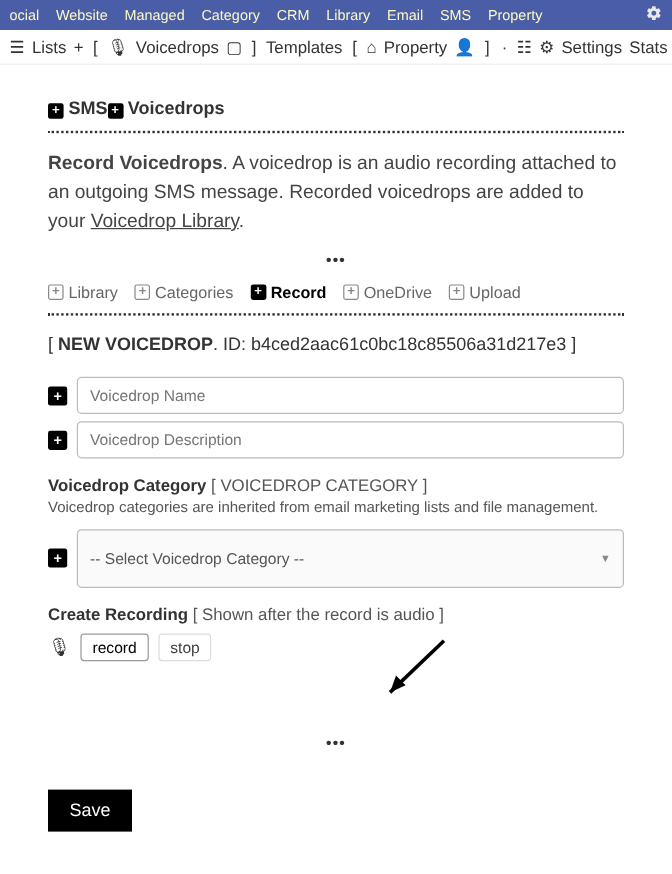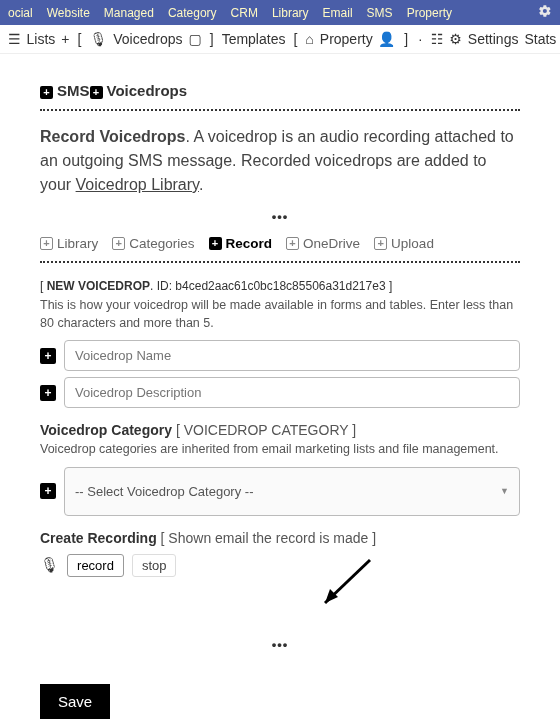--- a/index.html
+++ b/index.html
@@ -76,21 +76,21 @@
     .para .link { text-decoration: underline; color: #444; cursor: pointer; }
     .center { text-align: center; margin: 12px 0; font-weight: bold; letter-spacing: 1px; }
     .tab-row {
       display: flex;
       gap: 14px;
       font-size: 13.5px;
       margin: 6px 0;
     }
     .tab-row .tab { cursor: pointer; display: inline-flex; align-items: center; color: #666; }
     .tab-row .tab.active { color: #000; font-weight: bold; }
-    .bracket-line { font-size: 12px; margin: 16px 0 4px 0; }
+    .bracket-line { font-size: 15px; margin: 16px 0 18px 0; }
     .bracket-line b { font-weight: bold; }
     .section-title { font-size: 14px; margin: 14px 0 2px 0; }
     .section-title b { font-weight: bold; }
     .bracket { color: #555; }
     .help { font-size: 12.5px; color: #555; margin: 3px 0 8px 0; line-height: 1.4; }
     .input-row { display: flex; align-items: center; gap: 8px; margin: 6px 0; }
     .input-row .plus-btn {
       width: 16px; height: 16px; background: #000; color: #fff;
       display: inline-flex; align-items: center; justify-content: center;
       font-size: 12px; border-radius: 2px; cursor: pointer; font-weight: bold;
@@ -222,21 +222,20 @@
       </span>
   </div>
   <hr class="dotted">
 
   
   <div class="bracket-line">
     [ <b>NEW VOICEDROP</b><span>. ID: </span><span>b4ced2aac61c0bc18c85506a31d217e3</span> ]
   </div>
 
   
-  <div class="help">This is how your voicedrop will be made available in forms and tables. Enter less than 80 characters and more than 5.</div>
   <div class="input-row">
     <span class="plus-btn">+</span>
     <input class="txt-input" placeholder="Voicedrop Name" style="">
   </div>
   <div class="input-row">
     <span class="plus-btn">+</span>
     <input class="txt-input" placeholder="Voicedrop Description" style="">
   </div>
 
   
@@ -249,21 +248,21 @@
     <span class="plus-btn">+</span>
     <div class="select">
       <span>-- Select Voicedrop Category --</span>
       <span class="tri-down">▼</span>
     </div>
   </div>
 
   
   <div class="section-title">
     <b>Create Recording</b>
-    <span class="bracket">[ Shown email the record is made ]</span>
+    <span class="bracket">[ Shown after the record is audio ]</span>
   </div>
   <div class="rec-row">
     <span class="mic-icon">🎙</span>
     <button class="btn-sm">record</button>
     <button class="btn-sm disabled">stop</button>
   </div>
 
   
 
   <div class="arrow-wrap">

